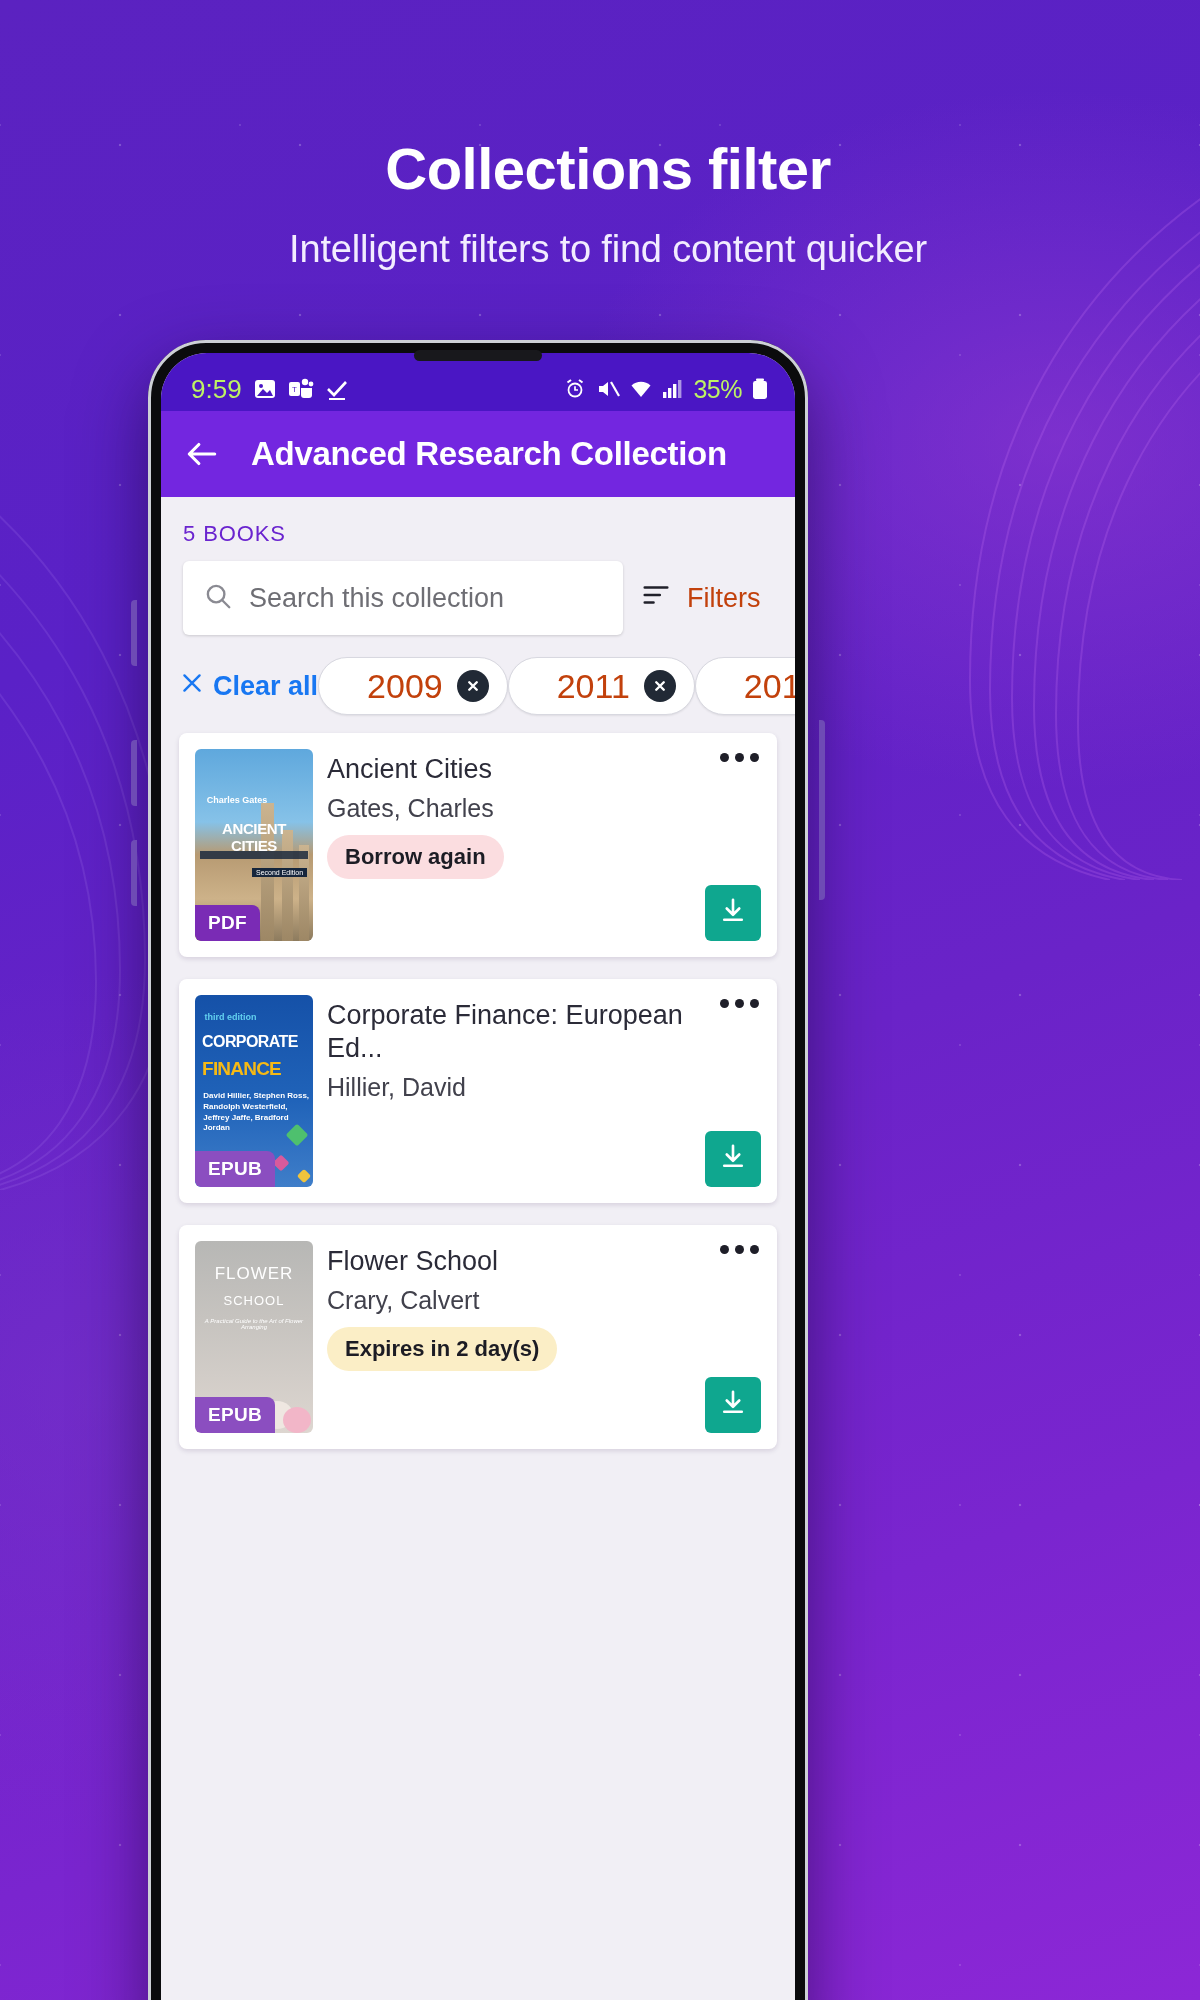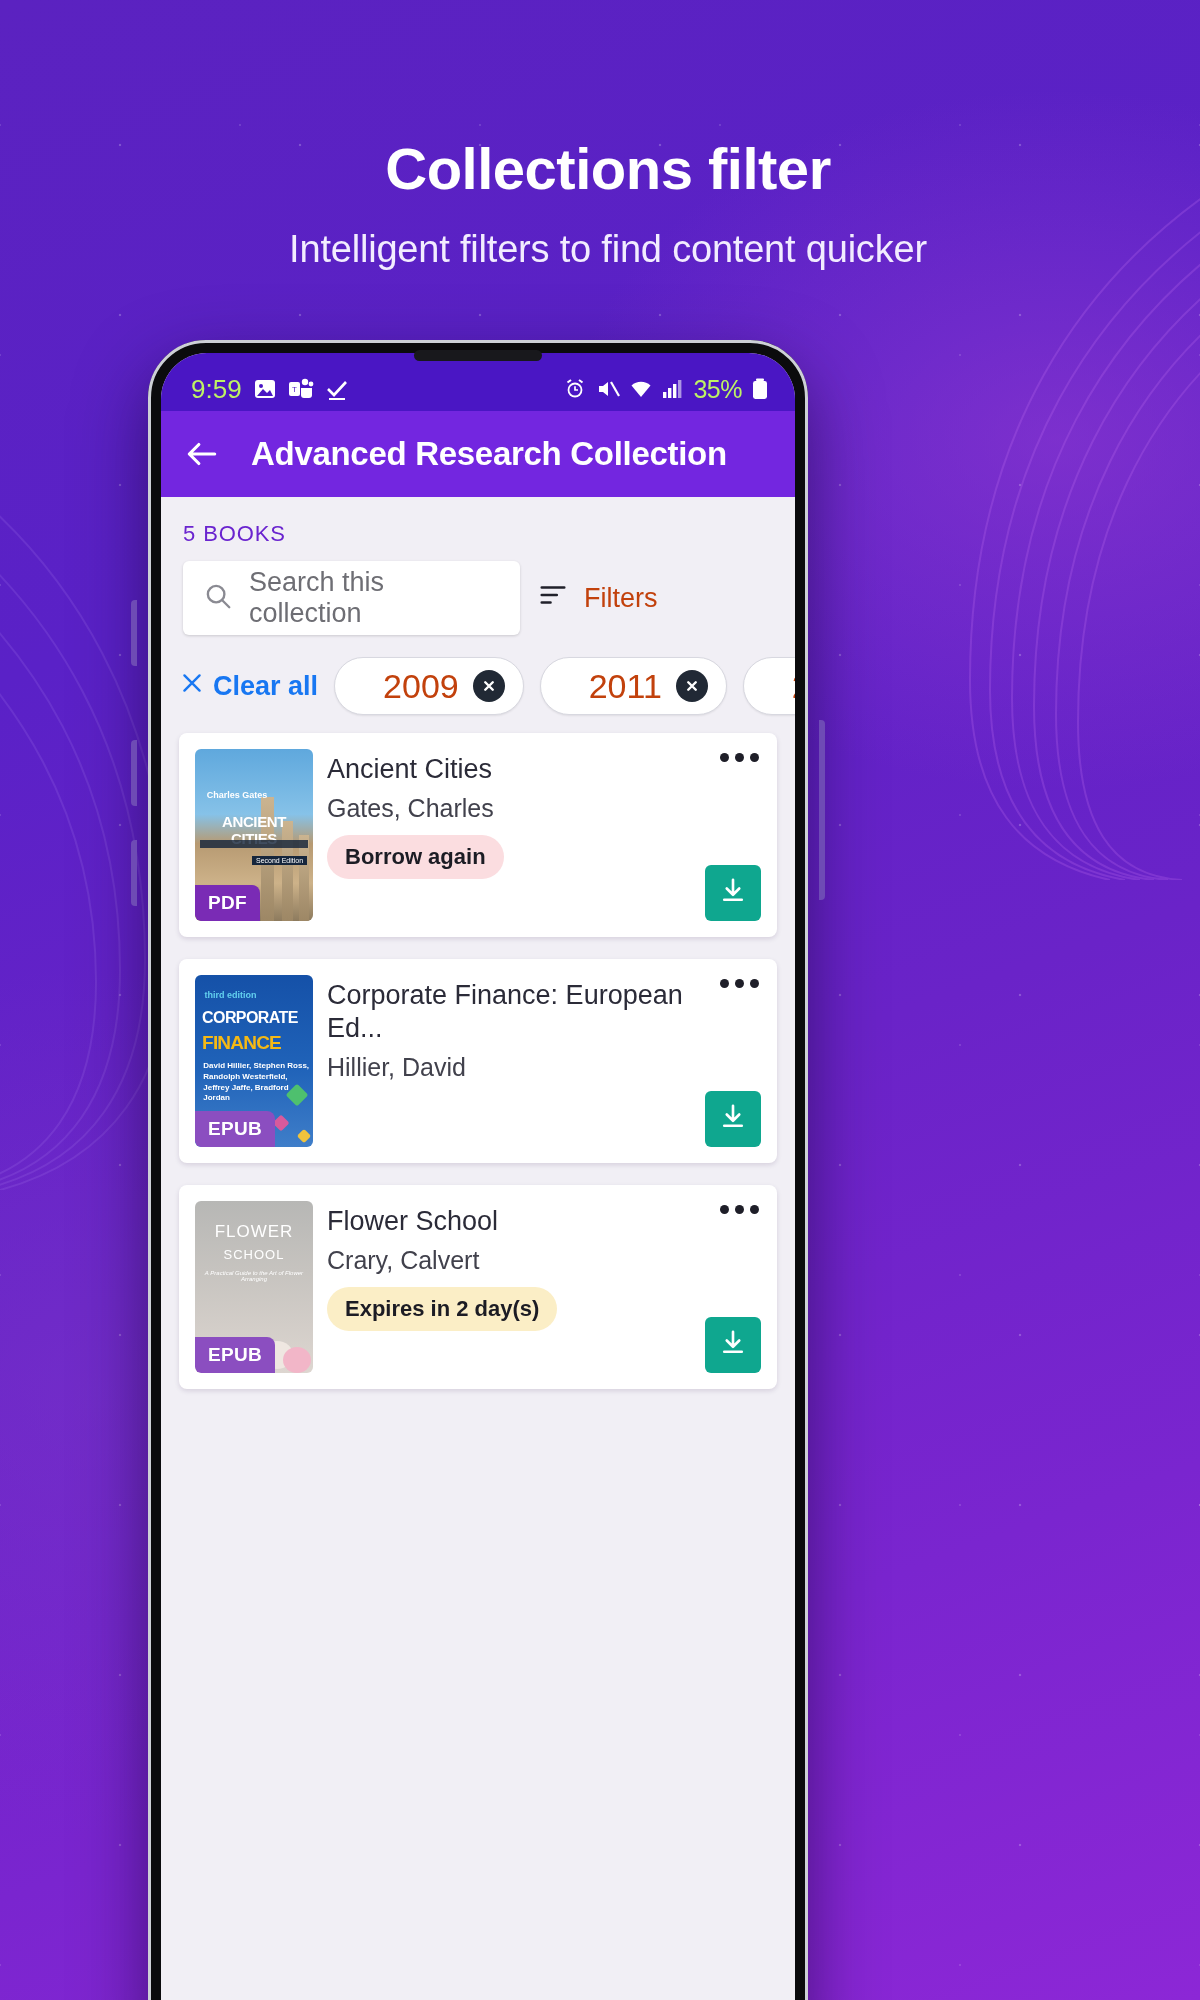--- a/index.html
+++ b/index.html
@@ -80,45 +80,45 @@
   }
   .back-arrow { width: 38px; height: 38px; flex: 0 0 auto; }
   .appbar-title { color: #fff; font-size: 33px; font-weight: 600; white-space: nowrap; letter-spacing: -.3px; }
 
   
   .content { background: #f1eff5; height: calc(100% - 144px); position: relative; }
   .count { color: #6a24cf; font-size: 22px; font-weight: 500; letter-spacing: .9px; padding: 24px 0 0 22px; }
 
   .searchrow { display: flex; align-items: center; padding: 14px 0 0 22px; gap: 16px; }
   .searchbox {
-    flex: 0 0 auto; width: 337px; height: 74px; background: #fff; border-radius: 6px;
+    flex: 0 0 auto; width: 440px; height: 74px; background: #fff; border-radius: 6px;
     display: flex; align-items: center; gap: 16px; padding: 0 20px;
     box-shadow: 0 1px 3px rgba(0,0,0,.16);
   }
   .searchbox .ph { color: #6e6e74; font-size: 27px; }
   .filters { display: flex; align-items: center; gap: 14px; color: #c2410c; font-size: 27px; }
 
-  .chiprow { display: flex; align-items: center; gap: 16px; padding: 22px 0 0 18px; }
+  .chiprow { display: flex; align-items: center; padding: 22px 0 0 18px; }
   .clearall { display: flex; align-items: center; gap: 8px; color: #1877f2; font-size: 27px; font-weight: 600; white-space: nowrap;}
   .chip {
     display: flex; align-items: center; gap: 14px; background: #fff; border: 1px solid #d8d8e0;
     border-radius: 40px; height: 58px; padding: 0 18px 0 26px; flex: 0 0 auto;
     box-shadow: 0 1px 2px rgba(0,0,0,.08);
   }
   .chip-label { font-size: 34px; color: #c2410c; margin-left: 22px; }
   .chip-x { width: 32px; height: 32px; border-radius: 50%; background: #212935;
             display:flex; align-items:center; justify-content:center; }
 
   .cards { padding: 18px 18px 0 18px; }
   .card {
     background: #fff; border-radius: 8px; margin-bottom: 22px; position: relative;
     box-shadow: 0 2px 5px rgba(35,10,70,.13); padding: 16px;
     display: flex; gap: 14px; min-height: 182px;
   }
-  .cover { position: relative; width: 118px; height: 172px; border-radius: 6px; overflow: hidden; flex: 0 0 auto; }
+  .cover { position: relative; width: 118px; height: 192px; border-radius: 6px; overflow: hidden; flex: 0 0 auto; }
   .fmt {
     position: absolute; left: 0; bottom: 0; color: #fff; font-size: 19px; font-weight: 600;
     padding: 7px 13px; border-radius: 0 8px 0 6px; letter-spacing: .3px; text-align: right;
   }
   .meta { flex: 1 1 auto; min-width: 0; padding-top: 4px; }
   .btitle { font-size: 27px; color: #2b2b38; line-height: 1.22; padding-right: 56px; }
   .bauthor { font-size: 25px; color: #41414c; margin-top: 8px; }
   .badge { display: inline-block; margin-top: 12px; border-radius: 30px; padding: 9px 18px; font-size: 22px; font-weight: 600; }
   .badge.borrow { background: #fbdde0; color: #1c1c24; }
   .badge.expires { background: #fbeec6; color: #1c1c24; }

